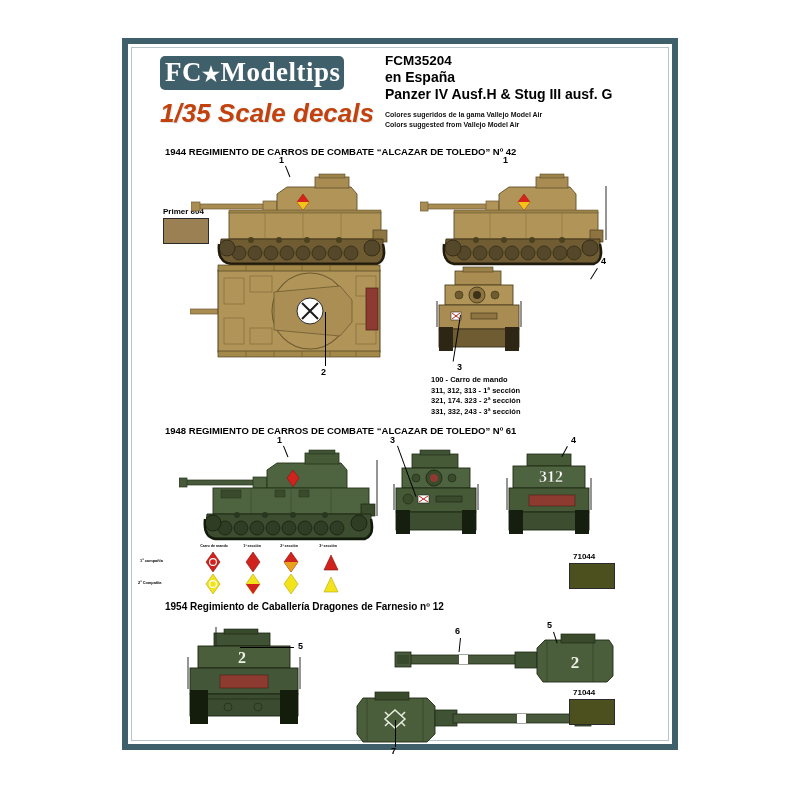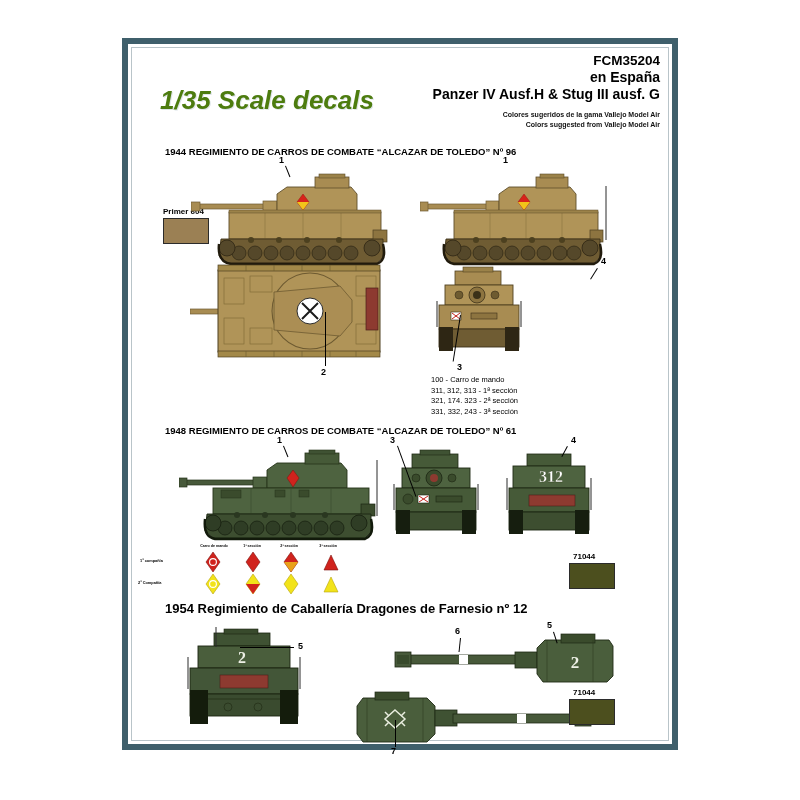--- a/index.html
+++ b/index.html
@@ -15,44 +15,44 @@
 
   .content{position:absolute;left:135px;top:50px;width:530px;height:688px;}
 
   
   .logo-wrap{position:absolute;left:25px;top:6px;width:215px;height:62px;}
   .logo-line1{position:absolute;left:0;top:0;width:215px;height:30px;
      font-family:"Liberation Serif",serif;font-weight:bold;font-size:27px;color:#ffffff;
      letter-spacing:.5px;white-space:nowrap;}
   .logo-fc{background:#3f5f6b;padding:1px 4px 2px 5px;border-radius:5px;display:inline-block;}
   .logo-star{color:#ffffff;font-size:20px;}
-  .logo-line2{position:absolute;left:0;top:29px;width:215px;height:30px;
+  .logo-line2{position:absolute;left:0;top:42px;width:215px;height:30px;
      font-family:"Liberation Sans",sans-serif;font-style:italic;font-weight:bold;font-size:26px;
-     color:#4d7c0f;white-space:nowrap;
+     color:#c2410c;white-space:nowrap;
      text-shadow:1px 1px 0 #dfe6e9;}
 
-  .title-block{position:absolute;left:250px;top:2px;width:275px;text-align:right;}
+  .title-block{position:absolute;left:250px;top:2px;width:275px;text-align:left;}
   .t-code{font-size:13.5px;font-weight:bold;color:#000;line-height:17px;}
   .t-main{font-size:14px;font-weight:bold;color:#000;line-height:17px;}
   .t-sub{margin-top:7px;font-size:7px;font-weight:bold;color:#111;line-height:9.5px;}
 
   
   .sec-head{position:absolute;font-size:9.5px;font-weight:bold;color:#000;white-space:nowrap;}
-  .sec-head.small{font-size:13px;}
+  .sec-head.small{font-size:10px;}
 
   
   .sw-label{position:absolute;font-size:8px;font-weight:bold;color:#000;white-space:nowrap;}
   .sw-box{position:absolute;border:1px solid #2b2b2b;}
 
   
   .callout{position:absolute;font-size:9px;font-weight:bold;color:#000;}
   .leader{position:absolute;background:#000;}
 
   
-  .mk-list{position:absolute;font-size:7.5px;font-weight:normal;color:#000;line-height:10.5px;white-space:nowrap;}
+  .mk-list{position:absolute;font-size:7.5px;font-weight:bold;color:#000;line-height:10.5px;white-space:nowrap;}
 
   
   .lg-col{position:absolute;font-size:3.6px;font-weight:bold;color:#000;white-space:nowrap;text-align:center;}
   .lg-row{position:absolute;font-size:3.9px;font-weight:bold;color:#000;white-space:nowrap;}
   .dia{position:absolute;}
   .dia svg{display:block;}
 
   
   .art{position:absolute;}
   .art svg{display:block;}
@@ -61,32 +61,35 @@
 <body>
 
 <div id="sheet">
 
   <div class="frame-outer"></div>
   <div class="frame-inner"></div>
 
   <div class="content">
 
     <div class="logo-wrap">
+      <div class="logo-line1">
+        <span class="logo-fc"><span>FC</span><span class="logo-star">★</span><span>Modeltips</span></span>
+      </div>
       <div class="logo-line2">1/35 Scale decals</div>
     </div>
 
     <div class="title-block">
       <div class="t-code">FCM35204</div>
       <div class="t-main">en España</div>
       <div class="t-main">Panzer IV Ausf.H &amp; Stug III ausf. G</div>
       <div class="t-sub">Colores sugeridos de la gama Vallejo Model Air</div>
       <div class="t-sub" style="margin-top:0">Colors suggested from Vallejo Model Air</div>
     </div>
 
-    <div class="sec-head" style="left:30px;top:96px;">1944 REGIMIENTO DE CARROS DE COMBATE “ALCAZAR DE TOLEDO” Nº 96</div>
+    <div class="sec-head" style="left:30px;top:96px;">1944 REGIMIENTO DE CARROS DE COMBATE “ALCAZAR DE TOLEDO” Nº 42</div>
 
     <div class="sw-label" style="left:28px;top:157px;">Primer 604</div>
     <div class="sw-box" id="sw1" style="left: 28px; top: 168px; width: 44px; height: 24px; background: rgb(155, 128, 84);"></div>
 
     <div class="art" style="left:56px;top:118px;">
       <svg width="205" height="105" viewBox="0 0 205 105">
         <g>
 
           <rect x="2" y="36" width="76" height="5" fill="#a88c52" stroke="#6d5a31" stroke-width="0.7"></rect>
           <rect x="0" y="34" width="9" height="9" fill="#a88c52" stroke="#6d5a31" stroke-width="0.7"></rect>

